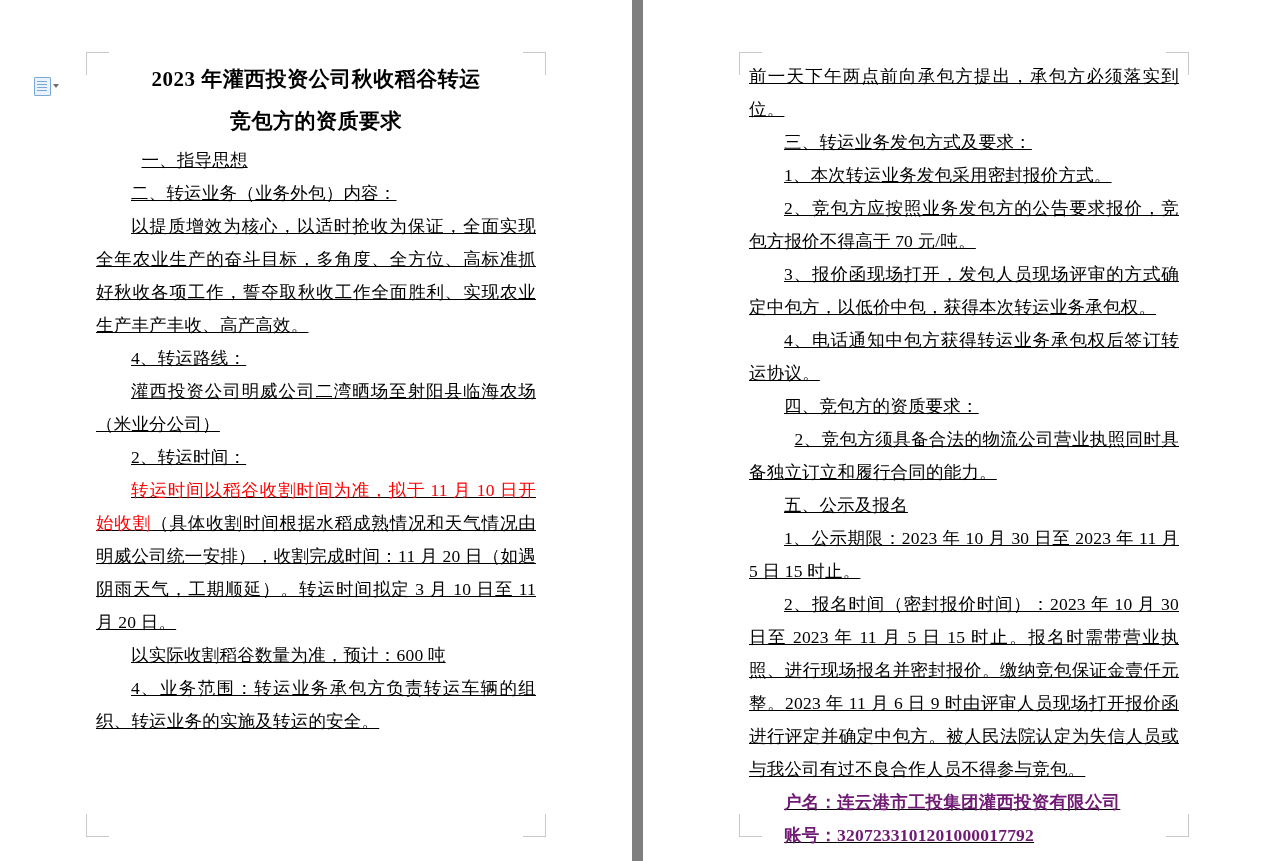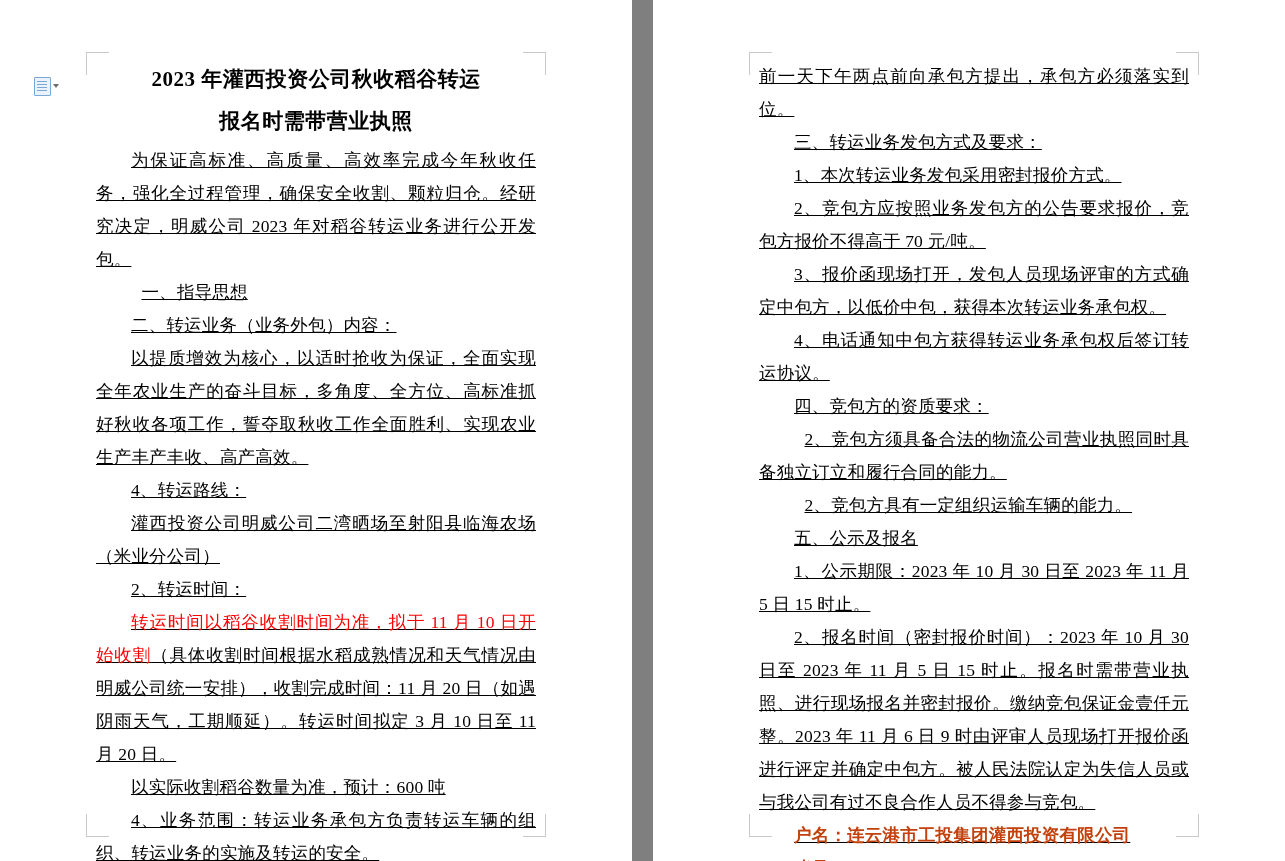--- a/index.html
+++ b/index.html
@@ -12,21 +12,21 @@
     height: 861px;
     overflow: hidden;
     font-family: "Liberation Serif", serif;
   }
   .doc-viewport {
     position: relative;
     width: 1285px;
     height: 861px;
     background: #7f7f7f;
     display: flex;
-    gap: 21px;
+    gap: 11px;
   }
   .page {
     position: relative;
     background: #ffffff;
     width: 632px;
     height: 861px;
     flex: 0 0 auto;
     box-sizing: border-box;
     overflow: hidden;
   }
@@ -78,21 +78,21 @@
     margin: 0;
     text-align: justify;
     text-justify: inter-ideograph;
     text-decoration: underline;
   }
   .ind1 { text-indent: 2em; }
   .ind15 { text-indent: 2.6em; }
   .noind { text-indent: 0; }
   .red { color: #ff0000; }
   .uline { text-decoration: underline; }
-  .redbold { color: #c2410c; font-weight: bold; }
+  .redbold { color: #701a75; font-weight: bold; }
 
   
   .anchor-icon {
     position: absolute;
     top: 76px;
     left: 34px;
     width: 26px;
     height: 20px;
     display: flex;
     align-items: center;
@@ -132,23 +132,22 @@
     <div class="crop bl"></div>
     <div class="crop br"></div>
 
     <div class="anchor-icon">
       <span class="sheet"></span>
       <span class="caret"></span>
     </div>
 
     <div class="content">
       <div class="title">2023 年灌西投资公司秋收稻谷转运</div>
-      <div class="title">报名时需带营业执照</div>
+      <div class="title">竞包方的资质要求</div>
 
-      <p class="ind1">为保证高标准、高质量、高效率完成今年秋收任务，强化全过程管理，确保安全收割、颗粒归仓。经研究决定，明威公司 2023 年对稻谷转运业务进行公开发包。</p>
       <p class="ind15">一、指导思想</p>
       <p class="ind1">二、转运业务（业务外包）内容：</p>
       <p class="ind1">以提质增效为核心，以适时抢收为保证，全面实现全年农业生产的奋斗目标，多角度、全方位、高标准抓好秋收各项工作，誓夺取秋收工作全面胜利、实现农业生产丰产丰收、高产高效。</p>
       <p class="ind1">4、转运路线：</p>
       <p class="ind1">灌西投资公司明威公司二湾晒场至射阳县临海农场（米业分公司）</p>
       <p class="ind1">2、转运时间：</p>
       <p class="ind1"><span class="red">转运时间以稻谷收割时间为准，拟于 11 月 10 日开始收割</span><span>（具体收割时间根据水稻成熟情况和天气情况由明威公司统一安排），收割完成时间：11 月 20 日（如遇阴雨天气，工期顺延）。转运时间拟定 3 月 10 日至 11 月 20 日。</span></p>
       <p class="ind1">以实际收割稻谷数量为准，预计：600 吨</p>
       <p class="ind1">4、业务范围：转运业务承包方负责转运车辆的组织、转运业务的实施及转运的安全。</p>
 
@@ -163,21 +162,20 @@
 
     <div class="content">
       <p class="noind">前一天下午两点前向承包方提出，承包方必须落实到位。</p>
       <p class="ind1">三、转运业务发包方式及要求：</p>
       <p class="ind1">1、本次转运业务发包采用密封报价方式。</p>
       <p class="ind1">2、竞包方应按照业务发包方的公告要求报价，竞包方报价不得高于 70 元/吨。</p>
       <p class="ind1">3、报价函现场打开，发包人员现场评审的方式确定中包方，以低价中包，获得本次转运业务承包权。</p>
       <p class="ind1">4、电话通知中包方获得转运业务承包权后签订转运协议。</p>
       <p class="ind1">四、竞包方的资质要求：</p>
       <p class="ind15">2、竞包方须具备合法的物流公司营业执照同时具备独立订立和履行合同的能力。</p>
-      <p class="ind15">2、竞包方具有一定组织运输车辆的能力。</p>
       <p class="ind1">五、公示及报名</p>
       <p class="ind1">1、公示期限：2023 年 10 月 30 日至 2023 年 11 月 5 日 15 时止。</p>
       <p class="ind1"><span>2、报名时间（密封报价时间）：2023 年 10 月 30 日至 2023 年 11 月 5 日 15 时止。报名时需带营业执照、进行现场报名并密封报价。缴纳竞包保证金</span><span class="uline">壹仟元整</span><span>。2023 年 11 月 6 日 9 时由评审人员现场打开报价函进行评定并确定中包方。被人民法院认定为失信人员或与我公司有过不良合作人员不得参与竞包。</span></p>
 
       <p class="ind1"><span class="redbold">户名：</span><span class="redbold">连云港市工投集团灌西投资有限公司</span></p>
       <p class="ind1"><span class="redbold">账号：</span><span class="redbold">3207233101201000017792</span></p>
 
     </div>
   </div>
 

